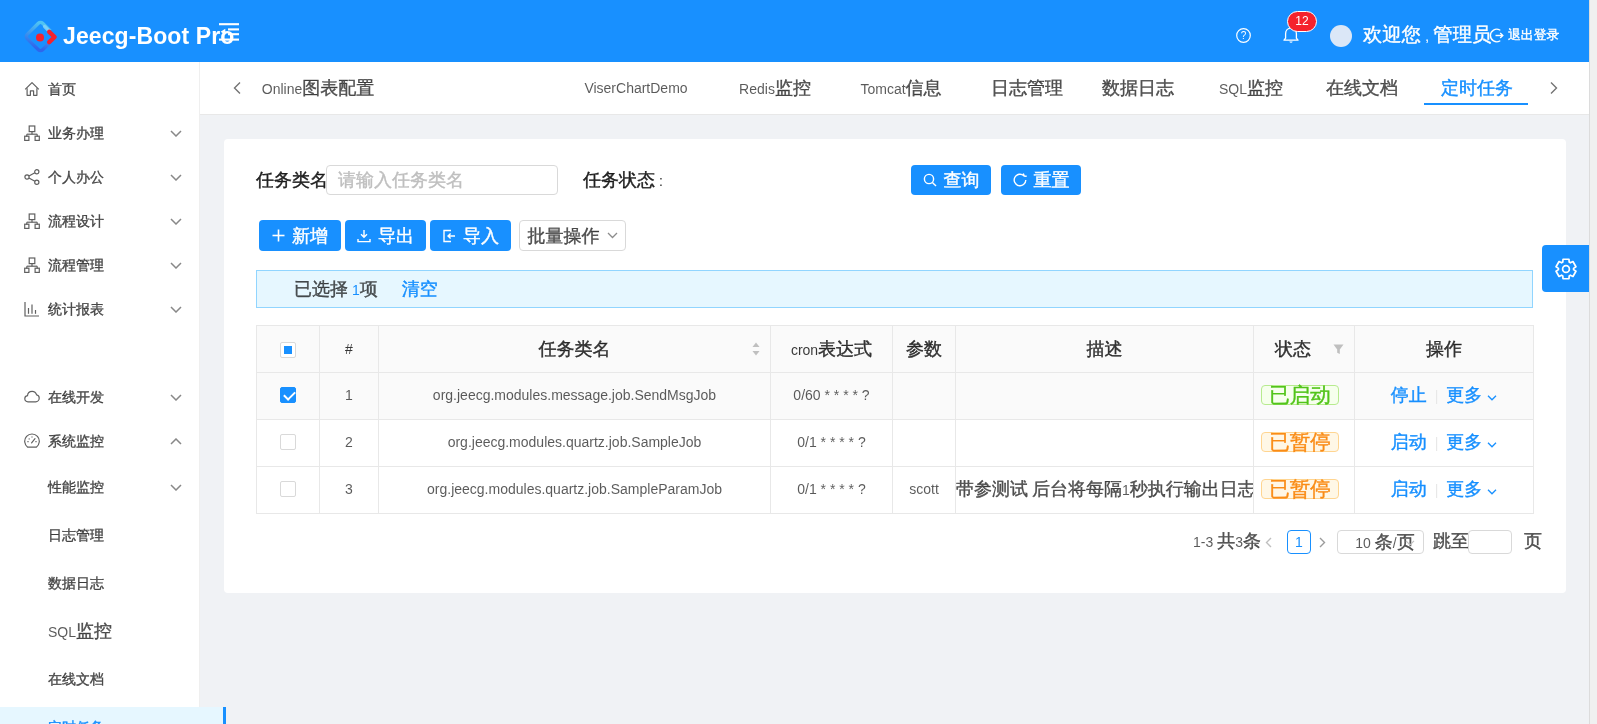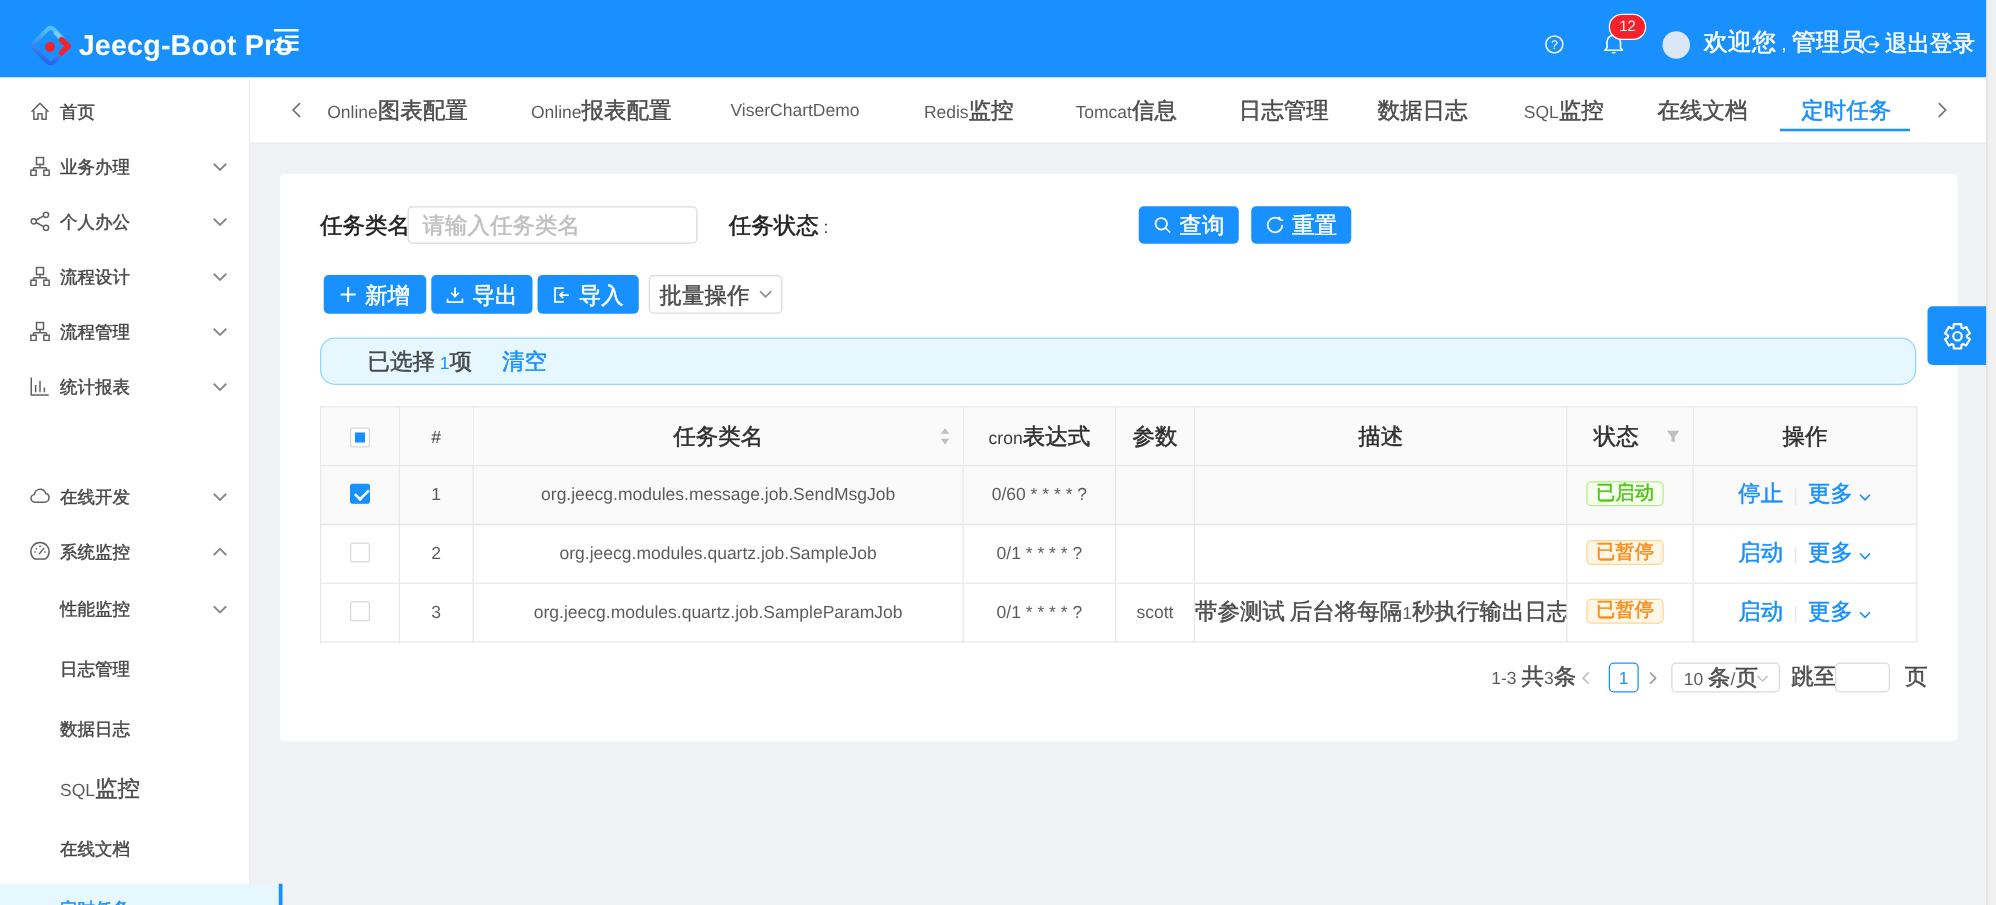--- a/index.html
+++ b/index.html
@@ -4,21 +4,21 @@
 <style>
 *{margin:0;padding:0;box-sizing:border-box}
 html,body{width:1597px;height:724px;overflow:hidden;font-family:"Liberation Sans",sans-serif;font-size:14px;background:#f0f2f5;color:rgba(0,0,0,.65)}
 .abs{position:absolute}
 .c{font-size:1.286em;-webkit-text-stroke:.4px}
 
 #hdr{position:absolute;left:0;top:0;width:1589px;height:62px;background:#1890ff;color:#fff}
 #logo-t{position:absolute;left:63px;top:5px;height:62px;line-height:62px;font-size:23px;font-weight:bold;letter-spacing:.1px}
 #welcome{position:absolute;left:258px;top:3px;height:62px;line-height:62px;font-size:15px}
 #hright1{position:absolute;left:1363px;top:4px;height:62px;line-height:62px;font-size:15px}
-#hright2{position:absolute;left:1508px;top:4px;height:62px;line-height:62px;font-size:14px}
+#hright2{position:absolute;left:1508px;top:4px;height:62px;line-height:62px;font-size:10px}
 #badge{position:absolute;left:1287px;top:11px;width:30px;height:21px;background:#f5222d;border:1px solid #fff;border-radius:11px;color:#fff;font-size:12px;text-align:center;line-height:19px}
 #avatar{position:absolute;left:1330px;top:25px;width:22px;height:22px;border-radius:50%;background:#dbe7f7}
 
 #side{position:absolute;left:0;top:62px;width:200px;height:662px;background:#fff;border-right:1px solid #efefef}
 .mi{position:absolute;left:0;width:226px;height:40px;display:flex;align-items:center;color:rgba(0,0,0,.65)}
 .mi .ic{position:absolute;left:24px;top:12px;width:16px;height:16px}
 .mi .tx{position:absolute;left:48px;top:0;height:40px;line-height:40px;font-size:14px}
 .mi .ar{position:absolute;left:170px;top:17px;width:12px;height:7px}
 .sel{background:#e6f7ff;border-right:3px solid #1890ff}
 .sel .tx{color:#1890ff}
@@ -28,29 +28,29 @@
 .tab.act{color:#1890ff}
 #ink{position:absolute;left:1224px;top:41px;width:104px;height:2px;background:#1890ff}
 .tnav{position:absolute;top:18px;width:16px;height:16px}
 
 #card{position:absolute;left:224px;top:139px;width:1342px;height:454px;background:#fff;border-radius:4px}
 .lbl{position:absolute;height:30px;line-height:30px;color:rgba(0,0,0,.85)}
 .inp{position:absolute;height:30px;border:1px solid #d9d9d9;border-radius:4px;background:#fff;line-height:28px;padding-left:11px;color:#bfbfbf}
 .btn{position:absolute;height:31px;border-radius:4px;background:#1890ff;color:#fff;display:flex;align-items:center;justify-content:center;font-size:14px}
 .btnw{position:absolute;height:31px;border-radius:4px;background:#fff;border:1px solid #d9d9d9;color:rgba(0,0,0,.65);display:flex;align-items:center;justify-content:center;font-size:14px}
 .btn svg{margin-right:7px}
-#alert{position:absolute;left:32px;top:131px;width:1277px;height:38px;background:#e6f7ff;border:1px solid #91d5ff;border-radius:12px;line-height:36px}
+#alert{position:absolute;left:32px;top:131px;width:1277px;height:38px;background:#e6f7ff;border:1px solid #91d5ff;border-radius:0;line-height:36px}
 
 table{border-collapse:collapse;table-layout:fixed;width:1277px;font-size:14px}
 #tbl{position:absolute;left:32px;top:186px}
 td,th{border:1px solid #e8e8e8;text-align:center;font-weight:normal;color:rgba(0,0,0,.65);overflow:hidden;white-space:nowrap}
 th{background:#fafafa;height:47px;color:rgba(0,0,0,.78)}
 td{height:47px;padding-bottom:3px}
 tr.selr td{background:#fafafa}
-.tag{display:inline-block;height:20px;line-height:18px;padding:0 7px;border-radius:4px;font-size:12px;border:1px solid;margin-right:8px}
+.tag{display:inline-block;height:20px;line-height:18px;padding:0 7px;border-radius:4px;font-size:16px;border:1px solid;margin-right:8px}
 .tagg{color:#52c41a;border-color:#b7eb8f;background:#f6ffed}
 .tago{color:#fa8c16;border-color:#ffd591;background:#fff7e6}
 .lnk{color:#1890ff}
 .dvd{color:#e8e8e8;padding:0 8px}
 .cb{display:inline-block;width:16px;height:16px;border:1px solid #d9d9d9;border-radius:2px;background:#fff;vertical-align:middle;position:relative}
 .cb.ind{border-color:#d9d9d9}
 .cb.ind::after{content:"";position:absolute;left:3px;top:3px;width:8px;height:8px;background:#1890ff}
 .cb.chk{background:#1890ff;border-color:#1890ff}
 .cb.chk::after{content:"";position:absolute;left:4.5px;top:1.5px;width:5px;height:9px;border:solid #fff;border-width:0 2px 2px 0;transform:rotate(45deg)}
 th{position:relative}.sorts{position:absolute;right:9px;top:16px}
@@ -242,21 +242,20 @@
     </div>
   <div class="mi sel" style="top:645px">
       <span class="tx c">定时任务</span>
     </div>
 </div>
 <div id="tabs">
   <svg class="tnav" style="left:30px" viewBox="0 0 16 16">
       <path d="M10 2.5 L4.5 8 L10 13.5" fill="none" stroke="#737373" stroke-width="1.4"></path>
     </svg>
   <div class="tab" style="left:118px">Online<span class="c">图表配置</span></div>
-  <div class="tab" style="left:281px">Online<span class="c">报表配置</span></div>
   <div class="tab" style="left:436px">ViserChartDemo</div>
   <div class="tab" style="left:575px">Redis<span class="c">监控</span></div>
   <div class="tab" style="left:701px">Tomcat<span class="c">信息</span></div>
   <div class="tab" style="left:827px"><span class="c">日志管理</span></div>
   <div class="tab" style="left:938px"><span class="c">数据日志</span></div>
   <div class="tab" style="left:1051px">SQL<span class="c">监控</span></div>
   <div class="tab" style="left:1162px"><span class="c">在线文档</span></div>
   <div class="tab act" style="left:1277px"><span class="c">定时任务</span></div>
   <div id="ink"></div>
   <svg class="tnav" style="left:1345px" viewBox="0 0 16 16">
@@ -376,21 +375,21 @@
     </table>
   <div id="pgn">
     <span class="pitem" style="left:937px">1-3 <span class="c">共</span>3<span class="c">条</span></span>
     <svg class="abs" style="left:1008px;top:7px" width="9" height="11" viewBox="0 0 9 11">
         <path d="M7 1 L2.5 5.5 L7 10" fill="none" stroke="#bfbfbf" stroke-width="1.4"></path>
       </svg>
     <span class="pitem" style="left:1031px;width:24px;border:1px solid #1890ff;color:#1890ff">1</span>
     <svg class="abs" style="left:1062px;top:7px" width="9" height="11" viewBox="0 0 9 11">
         <path d="M2 1 L6.5 5.5 L2 10" fill="none" stroke="#9b9b9b" stroke-width="1.4"></path>
       </svg>
-    <span class="pitem" style="left:1081px;width:87px;border:1px solid #d9d9d9;text-align:left;padding-left:9px">10 <span class="c">条</span>/<span class="c">页</span>
+    <span class="pitem" style="left:1081px;width:87px;border:1px solid #d9d9d9;text-align:center;padding-left:9px">10 <span class="c">条</span>/<span class="c">页</span>
       <svg class="abs" style="right:8px;top:9px" width="10" height="6" viewBox="0 0 10 6">
           <path d="M1 0.8 L5 4.8 L9 0.8" fill="none" stroke="#bfbfbf" stroke-width="1.2"></path>
         </svg>
     </span>
     <span class="pitem" style="left:1177px"><span class="c">跳至</span></span>
     <span class="pitem" style="left:1212px;width:44px;border:1px solid #d9d9d9"></span>
     <span class="pitem" style="left:1268px"><span class="c">页</span></span>
   </div>
 </div>
 <div id="gear">

